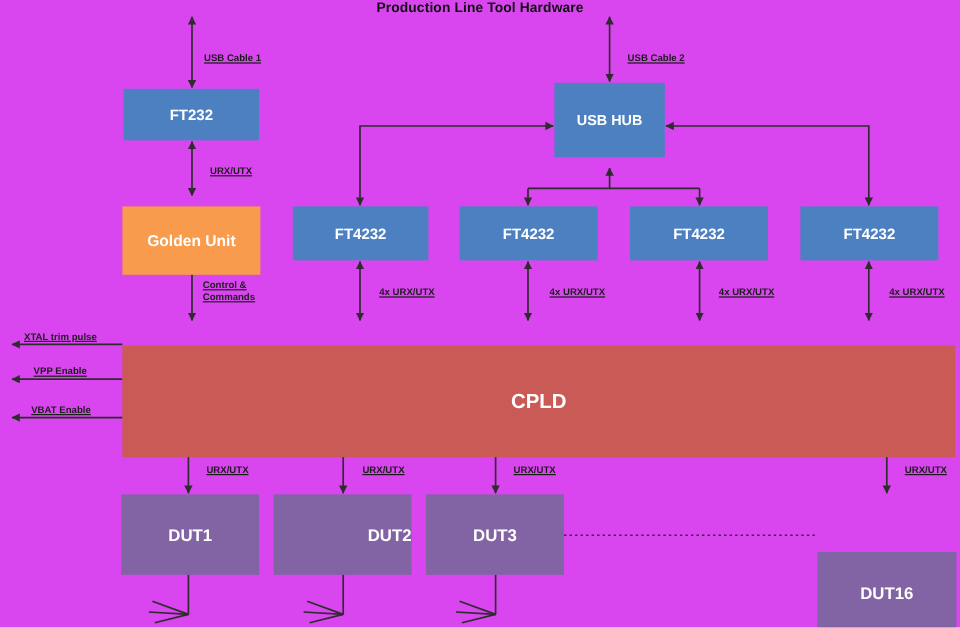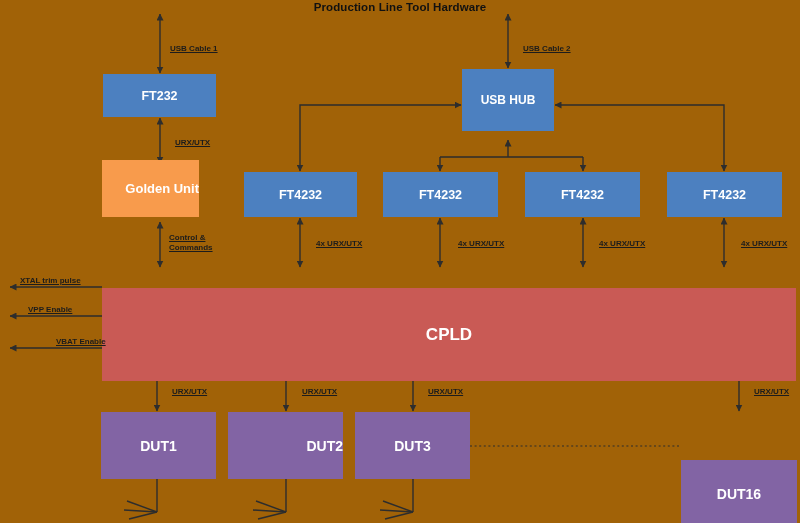--- a/index.html
+++ b/index.html
@@ -1,17 +1,17 @@
 <!DOCTYPE html>
 <html style="--blue: #4C80C0; --orange: #F89B4C; --red: #C95A55; --purple: #8264A4; --wire: #2d2d2d; --label_text: #1c1c1c;"><head>
 <meta charset="utf-8">
 <style>
   * { margin:0; padding:0; box-sizing:border-box; }
   html,body { background:#ffffff; font-family:"Liberation Sans", sans-serif; }
-  .canvas { position:relative; width:800px; height:523px; background:#a16207; overflow:hidden; }
+  .canvas { position:relative; width:800px; height:523px; background:#d946ef; overflow:hidden; }
   .title { position:absolute; top:1px; left:0; width:100%; text-align:center;
            font-size:11.5px; font-weight:bold; color:#111; letter-spacing:.1px; }
   .box { position:absolute; display:flex; align-items:center; justify-content:center;
          color:#ffffff; font-weight:bold; text-align:center; }
   .blue   { background:var(--blue); }
   .orange { background:var(--orange); }
   .red    { background:var(--red);margin-top:20px; }
   .purple { background:var(--purple); }
   .lbl { position:absolute; font-size:8px; font-weight:bold; color:var(--label_text);
          white-space:nowrap;text-decoration:underline; }
@@ -82,21 +82,21 @@
     <use href="#crow-foot" x="256"></use>
     <use href="#crow-foot" x="585"></use>
   </svg>
 
   <div class="title">Production Line Tool Hardware</div>
 
   <div class="box blue" style="left:103px; top:74px; width:113px; height:43px; font-size:12.5px;">
     <span>FT232</span>
   </div>
 
-  <div class="box orange" style="left:102px; top:160px; width:97px; height:57px; font-size:13px;justify-content:flex-end;">
+  <div class="box orange" style="left:102px; top:172px; width:115px; height:57px; font-size:13px;">
     <span>Golden Unit</span>
   </div>
 
   <div class="box blue" style="left:462px; top:69px; width:92px; height:62px; font-size:12px;">
     <span>USB HUB</span>
   </div>
 
   <div class="box blue" style="left:244px; top:172px; width:113px; height:45px; font-size:12.5px;">
     <span>FT4232</span>
   </div>
@@ -136,20 +136,20 @@
     <span>Commands</span>
   </div>
 
   <div class="lbl" style="left:316px; top:239px;">4x URX/UTX</div>
   <div class="lbl" style="left:458px; top:239px;">4x URX/UTX</div>
   <div class="lbl" style="left:599px; top:239px;">4x URX/UTX</div>
   <div class="lbl" style="left:741px; top:239px;">4x URX/UTX</div>
 
   <div class="lbl" style="left:20px; top:276px;">XTAL trim pulse</div>
   <div class="lbl" style="left:28px; top:305px;">VPP Enable</div>
-  <div class="lbl" style="left:26px; top:337px;margin-left:30px;">VBAT Enable</div>
+  <div class="lbl" style="left:26px; top:337px;">VBAT Enable</div>
 
   <div class="lbl" style="left:172px; top:387px;">URX/UTX</div>
   <div class="lbl" style="left:302px; top:387px;">URX/UTX</div>
   <div class="lbl" style="left:428px; top:387px;">URX/UTX</div>
   <div class="lbl" style="left:754px; top:387px;">URX/UTX</div>
 
 </div>
 
 </body></html>

